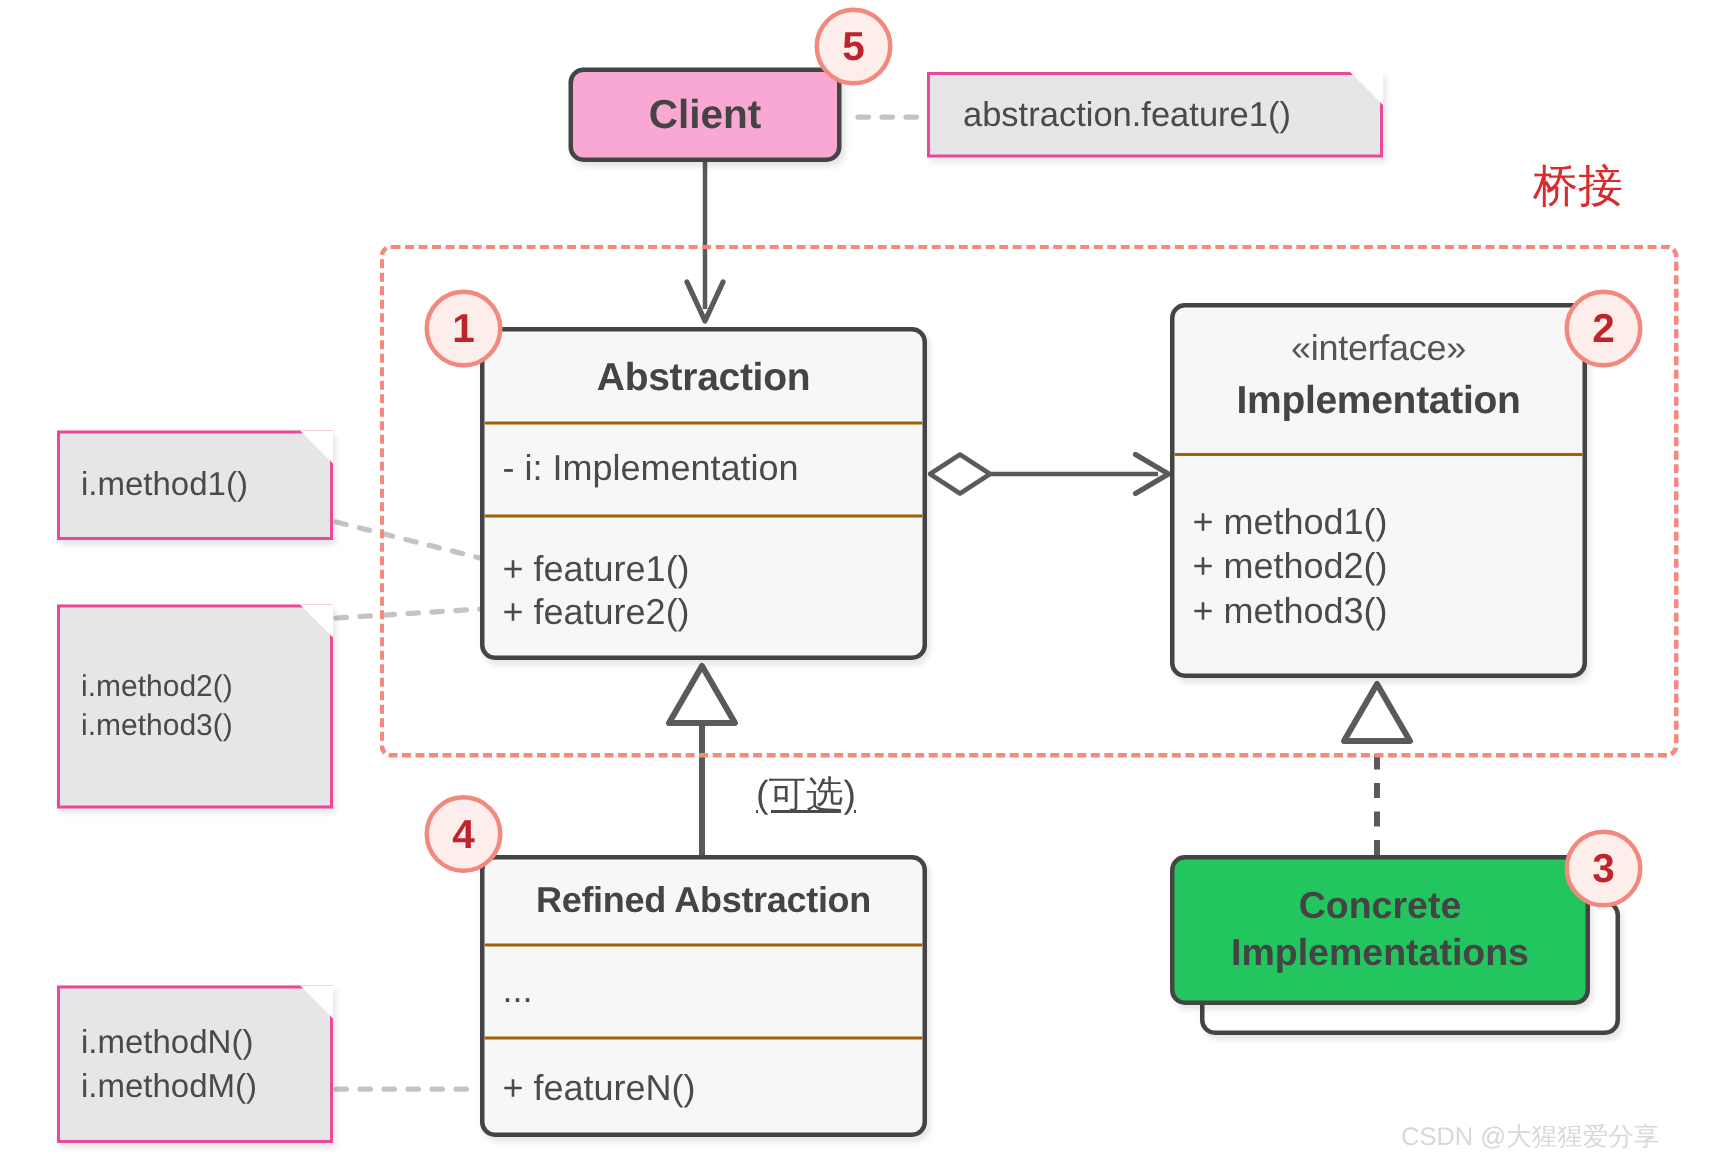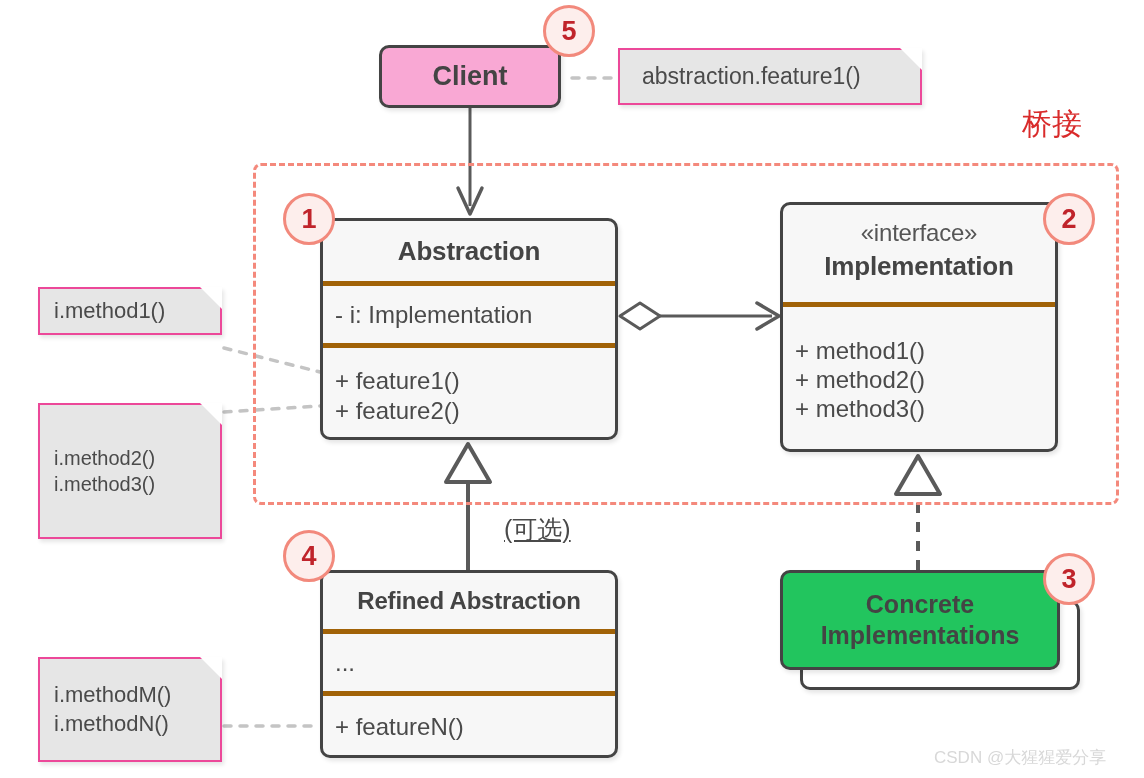--- a/index.html
+++ b/index.html
@@ -39,21 +39,21 @@
     box-sizing: border-box;
     width: 100%;
     text-align: center;
     font-weight: bold;
     color: #444444;
     letter-spacing: -0.2px;
   }
   .uml-compartment {
     box-sizing: border-box;
     width: 100%;
-    border-top: 5px solid #a16207;
+    border-top: 2px solid #a16207;
     color: #4a4a4a;
     padding-left: 12px;
     display: flex;
     flex-direction: column;
     justify-content: center;
   }
   .uml-compartment .row {
     white-space: nowrap;
     line-height: 1.22;
   }
@@ -223,35 +223,35 @@
       <span class="stereotype" style="font-size:24px; margin-bottom:4px;">«interface»</span>
       <span>Implementation</span>
     </div>
     <div class="uml-compartment" style="height:150px; font-size:24px;">
       <div class="row">+ method1()</div>
       <div class="row">+ method2()</div>
       <div class="row">+ method3()</div>
     </div>
   </div>
 
-  <div class="note" style="left:38px; top:287px; width:184px; height:48px; font-size:22px;">
+  <div class="note" style="left:38px; top:287px; width:184px; height:73px; font-size:22px;">
     <span class="fold"></span>
     <div class="nrow">i.method1()</div>
   </div>
 
   <div class="note" style="left:38px; top:403px; width:184px; height:136px; font-size:20px;">
     <span class="fold"></span>
     <div class="nrow">i.method2()</div>
     <div class="nrow">i.method3()</div>
   </div>
 
   <div class="note" style="left:38px; top:657px; width:184px; height:105px; font-size:22px;">
     <span class="fold"></span>
+    <div class="nrow">i.methodN()</div>
     <div class="nrow">i.methodM()</div>
-    <div class="nrow">i.methodN()</div>
   </div>
 
   <div id="optional-label" style="left:504px; top:513px;text-decoration:underline;">(可选)</div>
 
   <div class="uml-box" style="left:320px; top:570px; width:298px; height:188px;">
     <div class="uml-title" style="height:56px; line-height:56px; font-size:24px;">Refined Abstraction</div>
     <div class="uml-compartment" style="height:62px; font-size:24px;">
       <div class="row">...</div>
     </div>
     <div class="uml-compartment" style="height:67px; font-size:24px;">

